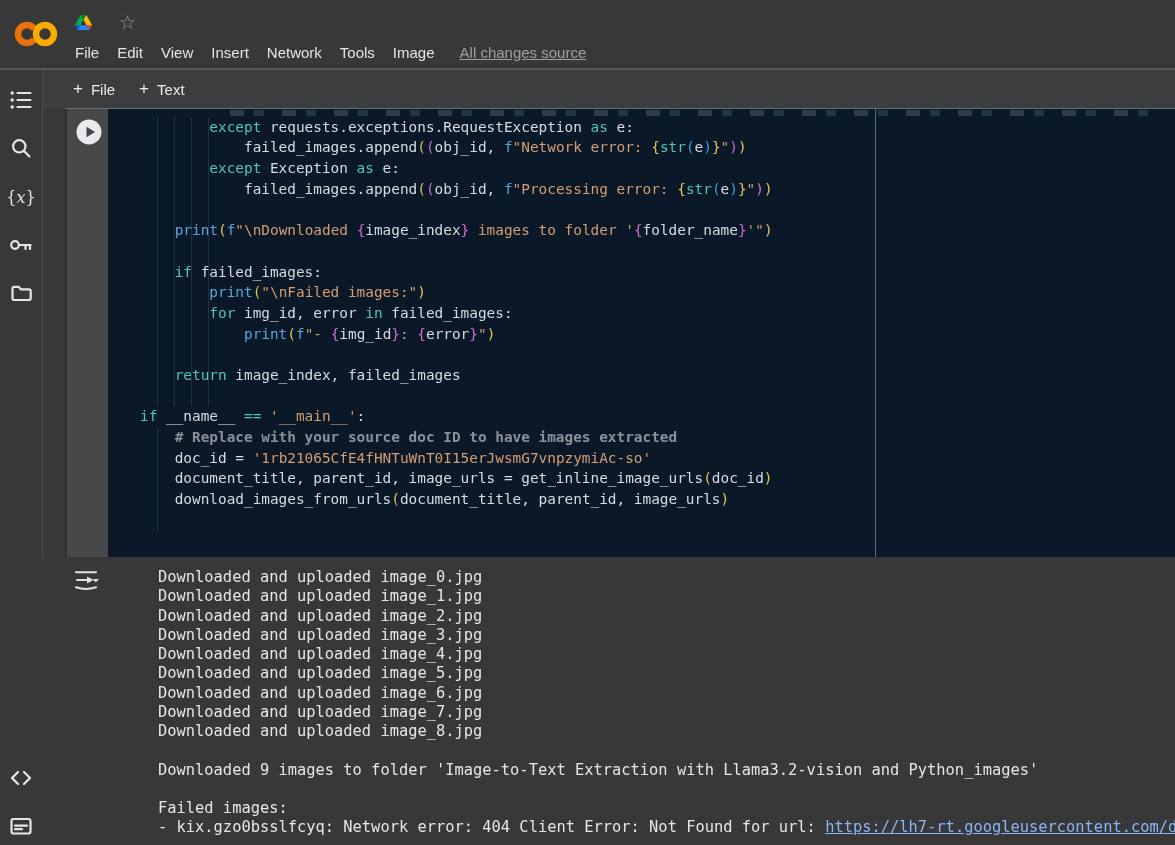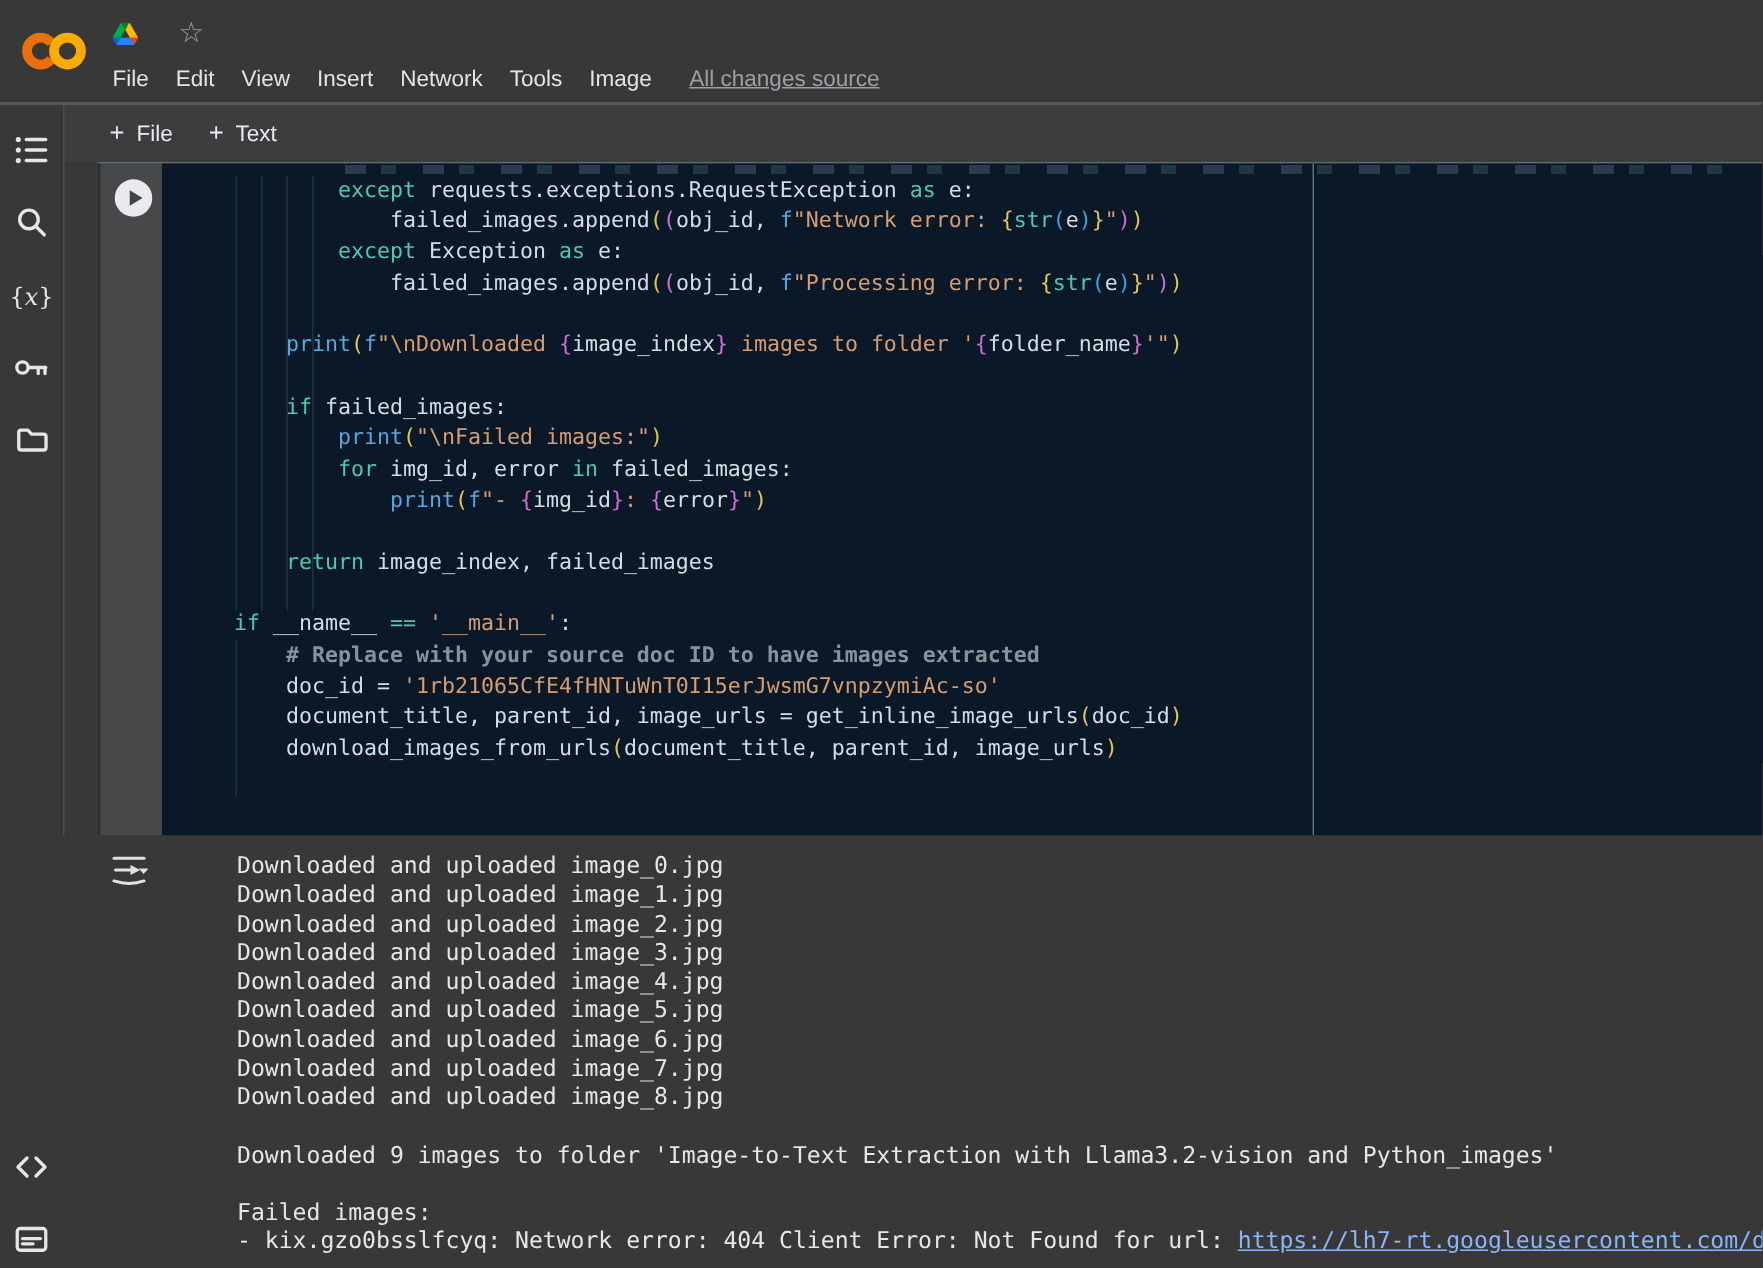--- a/index.html
+++ b/index.html
@@ -31,21 +31,21 @@
   .vars-glyph i{font-style:italic;}
   
   .cell{position:absolute;left:65px;top:108px;right:0;height:449px;border-top:1px solid #5f6e79;box-sizing:border-box;}
   .gutter{position:absolute;left:0;top:0;width:43px;height:100%;background:#464849;border-left:2px solid #2f3031;box-sizing:border-box;}
   .run-btn{position:absolute;left:9px;top:10px;width:26px;height:26px;cursor:pointer;}
   .editor{position:absolute;left:43px;top:0;right:0;height:100%;background:#0a1828;overflow:hidden;cursor:text;}
   .editor-divider{position:absolute;left:767px;top:0;bottom:0;width:1px;background:#5d6e7a;}
   .ghost-line{position:absolute;left:122px;right:20px;top:1px;height:6px;opacity:.55;
     background:repeating-linear-gradient(90deg,rgba(150,165,185,.45) 0 14px,transparent 14px 24px,rgba(120,190,170,.35) 24px 34px,transparent 34px 52px);}
   .iguide{position:absolute;width:1px;background:rgba(110,145,175,.20);}
-  pre.code{margin:-13px 0 5px 0;padding:0 0 0 48px;font-family:"DejaVu Sans Mono",monospace;font-size:14.4px;line-height:20.7px;position:relative;}
+  pre.code{margin:-13px 0 5px 0;padding:0 0 0 32px;font-family:"DejaVu Sans Mono",monospace;font-size:14.4px;line-height:20.7px;position:relative;}
   .cl{white-space:pre;height:20.7px;}
   .tk-kw{color:#4ec9b0;} .tk-op{color:#4ec9b0;} .tk-fn{color:#58a6dc;}
   .tk-str{color:#d69d71;} .tk-p1{color:#e3c35c;} .tk-p2{color:#d16dd1;}
   .tk-p3{color:#3f9fdd;} .tk-txt{color:#d6dce2;} .tk-cm{color:#8a9199;font-weight:bold;}
   
   .output{position:absolute;left:42px;top:557px;right:0;bottom:0;background:#383838;}
   .out-ico{position:absolute;left:31px;top:12px;width:26px;height:22px;cursor:pointer;}
   pre.outtext{margin:0;position:absolute;left:73px;top:11px;right:0;
     font-family:"DejaVu Sans Mono",monospace;font-size:15.4px;line-height:19.25px;color:#e6e6e6;}
   .ol{white-space:pre;height:19.25px;margin-left:43px;}

